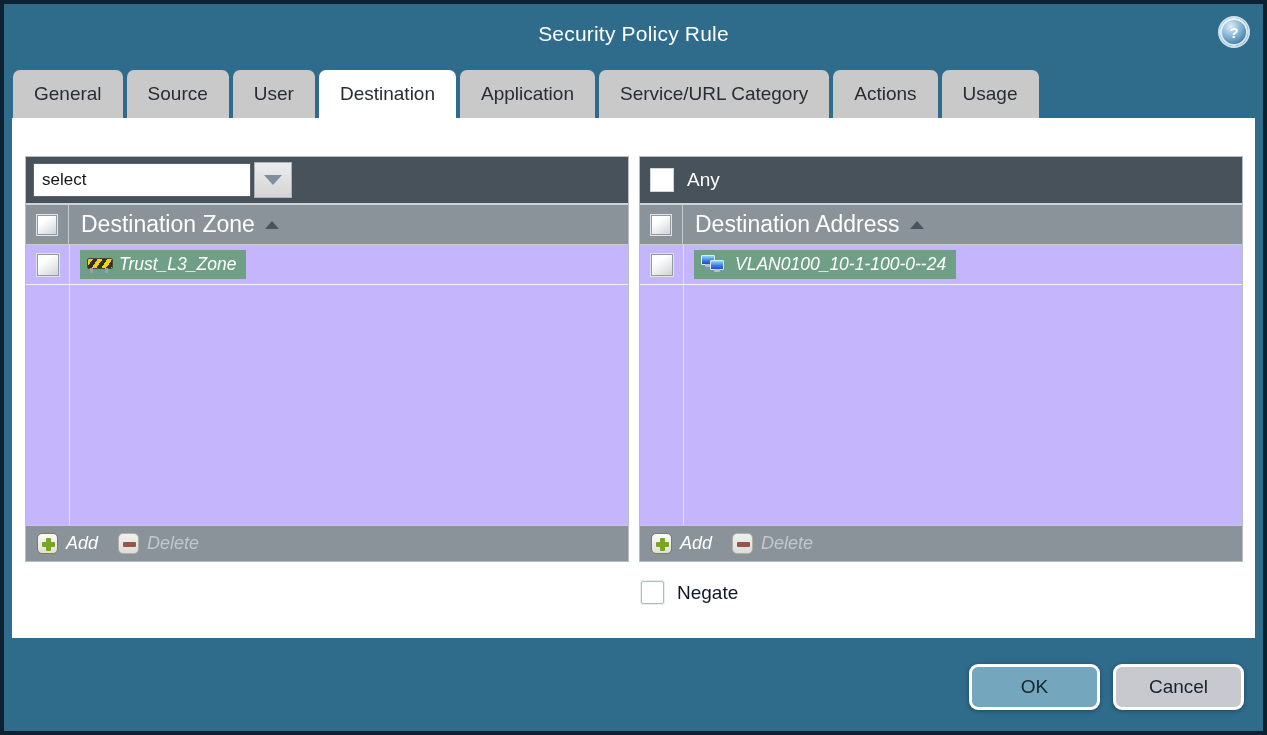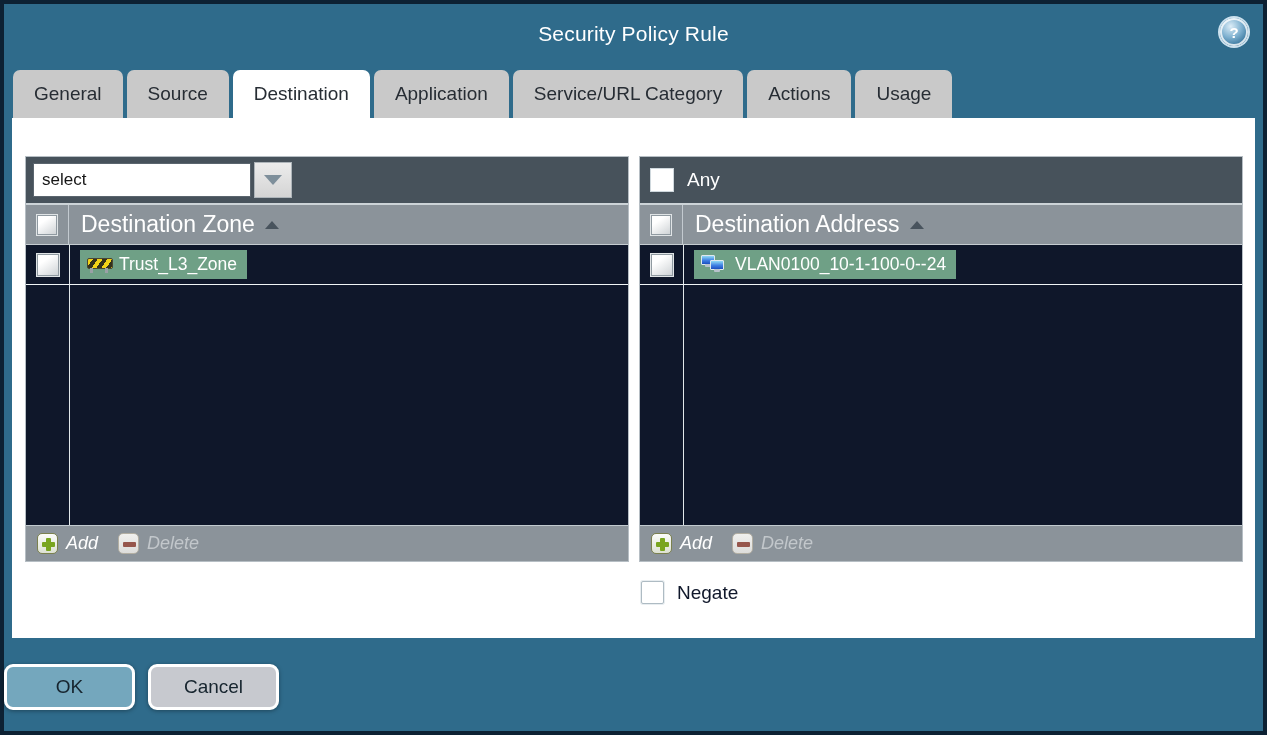--- a/index.html
+++ b/index.html
@@ -117,21 +117,21 @@
     box-shadow:0 0 0 1px #e0e4e6;
     cursor:pointer; flex:none;
   }
   .colheader-text{ margin-left:12px; }
   .sort-arrow{
     width:0; height:0; margin-left:10px;
     border-left:7px solid transparent; border-right:7px solid transparent;
     border-bottom:8px solid #48535d;
   }
 
-  .panel-body{ flex:1; position:relative; background:#0f172a; overflow:hidden; }
+  .panel-body{ flex:1; position:relative; background:#c4b5fd; overflow:hidden;font-style:italic; }
   .panel-body::before{
     content:""; position:absolute; left:43px; top:0; bottom:0;
     width:1px; background:#e1e7e9;
   }
   .row{
     height:40px; display:flex; align-items:center;
     border-bottom:1px solid #f0f4f5; position:relative;
   }
   .row .check-cell{ border-right:none; }
   .row .cb3d{ width:22px; height:22px; }
@@ -203,22 +203,22 @@
   .cb-negate{
     width:23px; height:23px; background:#ffffff;
     border:1px solid #aebbc3; border-radius:2px;
     box-shadow:0 0 0 1px #e8edf0; cursor:pointer; flex:none;
   }
   .negate-label{ font-size:19px; color:#0f172a; }
 
   
   .bottom-bar{
     flex:1;
-    display:flex; justify-content:flex-start; align-items:flex-start;
-    gap:13px; padding:26px 5px 0 0;
+    display:flex; justify-content:flex-end; align-items:flex-start;
+    gap:13px; padding:26px 19px 0 0;
   }
   .btn{
     width:131px; height:46px;
     border:3px solid #ffffff; border-radius:9px;
     font-family:"Liberation Sans", sans-serif;
     font-size:19px; color:#16242e;
     box-shadow:0 1px 4px rgba(0,0,0,.35);
     cursor:pointer;
   }
   .btn-ok{ background:#74a7bd; }
@@ -230,20 +230,21 @@
 <div class="dialog">
 
   <div class="titlebar">
     <div class="title">Security Policy Rule</div>
     <div class="help-icon">?</div>
   </div>
 
   <div class="tab-row">
     <div class="tab">General</div>
     <div class="tab">Source</div>
+    <div class="tab">User</div>
     <div class="tab active">Destination</div>
     <div class="tab">Application</div>
     <div class="tab">Service/URL Category</div>
     <div class="tab">Actions</div>
     <div class="tab">Usage</div>
   </div>
 
   <div class="content">
     <div class="panels">
 

